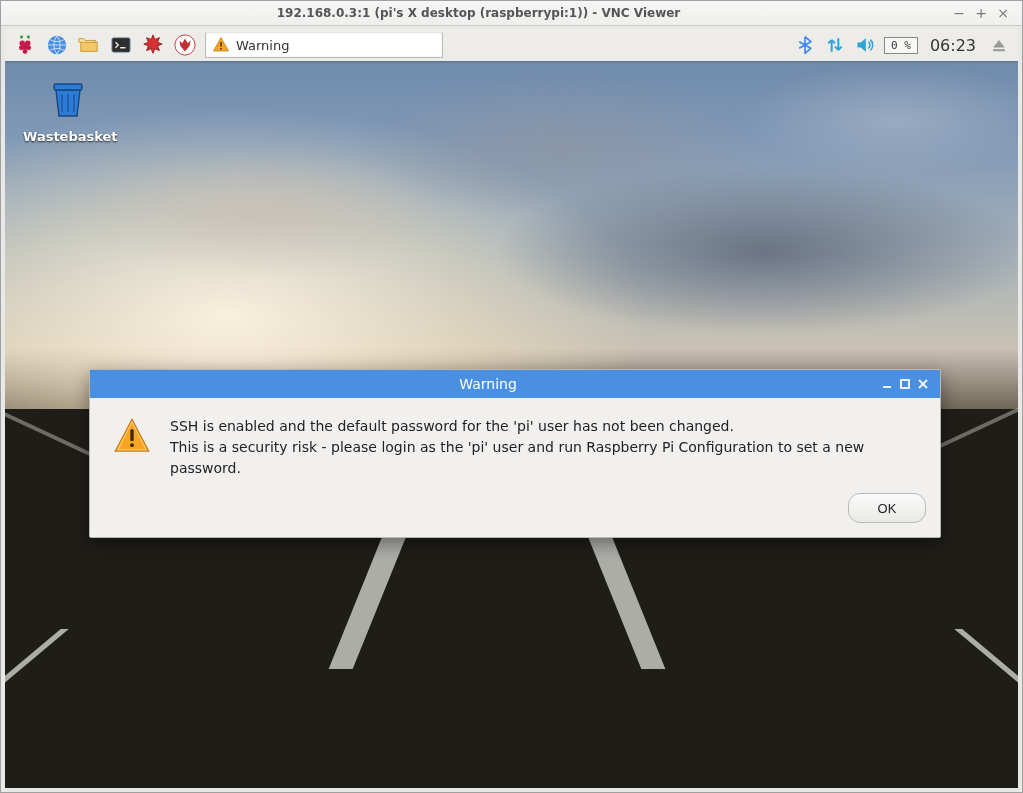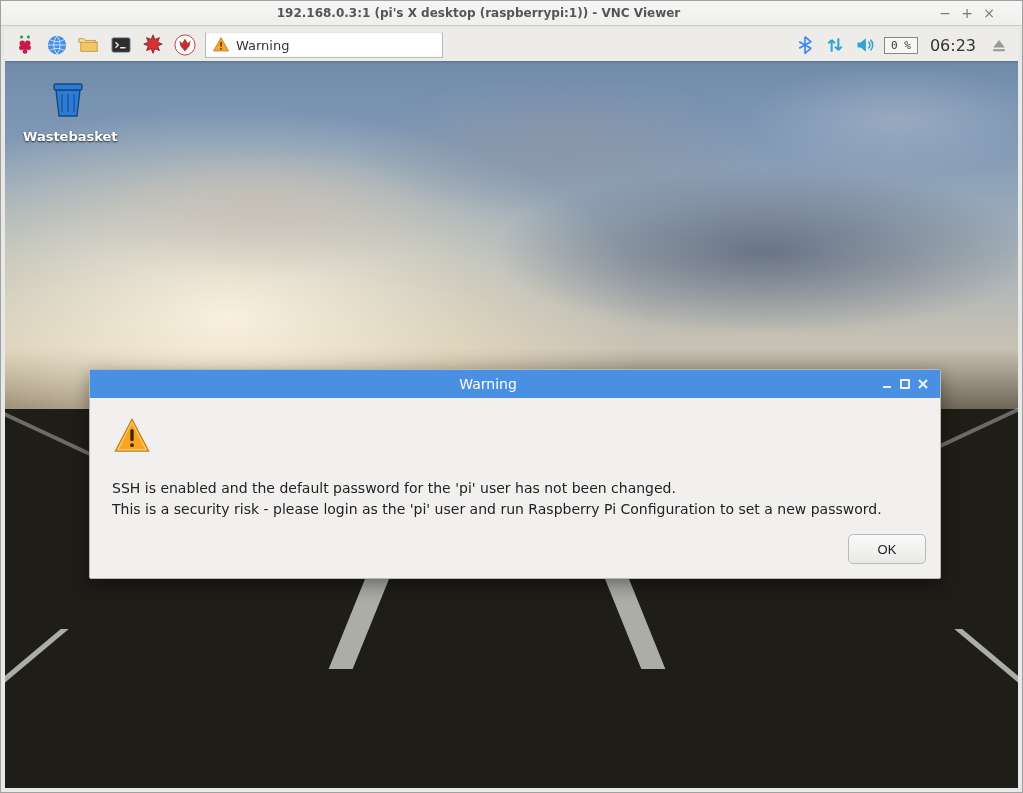--- a/index.html
+++ b/index.html
@@ -1,19 +1,19 @@
 <!DOCTYPE html>
 <html><head>
 <meta charset="utf-8">
 <style>
   html, body { margin:0; padding:0; width:1023px; height:793px; font-family: "DejaVu Sans", Arial, sans-serif; overflow:hidden; background:#ccc; }
 
   
   .vnc-window { position:absolute; inset:0; background:#e8e8e6; border:1px solid #a0a0a0; box-sizing:border-box; }
-  .vnc-titlebar { height:24px; background:linear-gradient(#f6f6f4,#efefed); display:flex; align-items:center; padding:0 24px; font-size:12px; color:#444; border-bottom:1px solid #c8c8c4; }
+  .vnc-titlebar { height:24px; background:linear-gradient(#f6f6f4,#efefed); display:flex; align-items:center; padding:0 10px; font-size:12px; color:#444; border-bottom:1px solid #c8c8c4; }
   .vnc-title { flex:1; text-align:center; font-weight:bold; color:#555; }
   .vnc-ctrl { width:18px; height:16px; margin-left:4px; display:flex; align-items:center; justify-content:center; color:#777; cursor:pointer; font-size:14px; }
 
   
   .remote { position:absolute; left:4px; right:4px; top:28px; bottom:4px; overflow:hidden; }
   .wallpaper { position:absolute; inset:0;
     background:
       radial-gradient(ellipse 700px 350px at 22% 38%, rgba(255,245,225,0.9), rgba(255,238,200,0.4) 35%, rgba(120,150,190,0) 60%),
       linear-gradient(#6a86a6 0%, #7f98b6 14%, #a7b2b9 30%, #c9c2b4 42%, #5a5040 52%, #2a271f 60%, #181814 100%);
   }
@@ -62,25 +62,25 @@
   .desktop-icon { position:absolute; top:45px; left:18px; width:90px; text-align:center; color:#fff; text-shadow:0 1px 2px rgba(0,0,0,0.8); font-size:13px; cursor:pointer;font-weight:bold; }
   .desktop-icon svg { width:48px; height:48px; }
   .desktop-icon .label { margin-top:4px; white-space:nowrap; }
 
   
   .dialog { position:absolute; left:84px; top:340px; width:850px; background:#f1f0ef; border:1px solid #b7b7b4; box-shadow:0 6px 18px rgba(0,0,0,0.4); border-radius:2px; }
   .dlg-title { height:28px; background:#4a90e2; color:#fff; display:flex; align-items:center; padding:0 8px; font-size:14px; }
   .dlg-title .t { flex:1; text-align:center; }
   .dlg-ctrl { width:18px; height:18px; display:flex; align-items:center; justify-content:center; color:#fff; cursor:pointer; font-size:13px; opacity:0.9; }
   .dlg-ctrl svg { width:10px; height:10px; stroke:#fff; stroke-width:2; fill:none; }
-  .dlg-body { padding:18px 22px 14px 22px; display:flex; gap:18px;flex-direction:column; }
+  .dlg-body { padding:18px 22px 14px 22px; display:flex; gap:18px; }
   .dlg-body .warn-icon svg { width:40px; height:40px; }
   .dlg-msg { font-size:14px; color:#222; line-height:1.5; }
   .dlg-buttons { display:flex; justify-content:flex-end; padding:0 14px 14px; }
-  .btn { min-width:78px; height:30px; background:linear-gradient(#fafafa,#e9e9e7); border:1px solid #b9b9b6; border-radius:5px; font-size:13px; color:#222; cursor:pointer; }
+  .btn { min-width:78px; height:30px; background:linear-gradient(#fafafa,#e9e9e7); border:1px solid #b9b9b6; border-radius:12px; font-size:13px; color:#222; cursor:pointer; }
 
   
   .mini-warn svg { display:block; }
 </style>
 </head>
 <body>
 
 <div class="vnc-window">
 
   <div class="vnc-titlebar">

